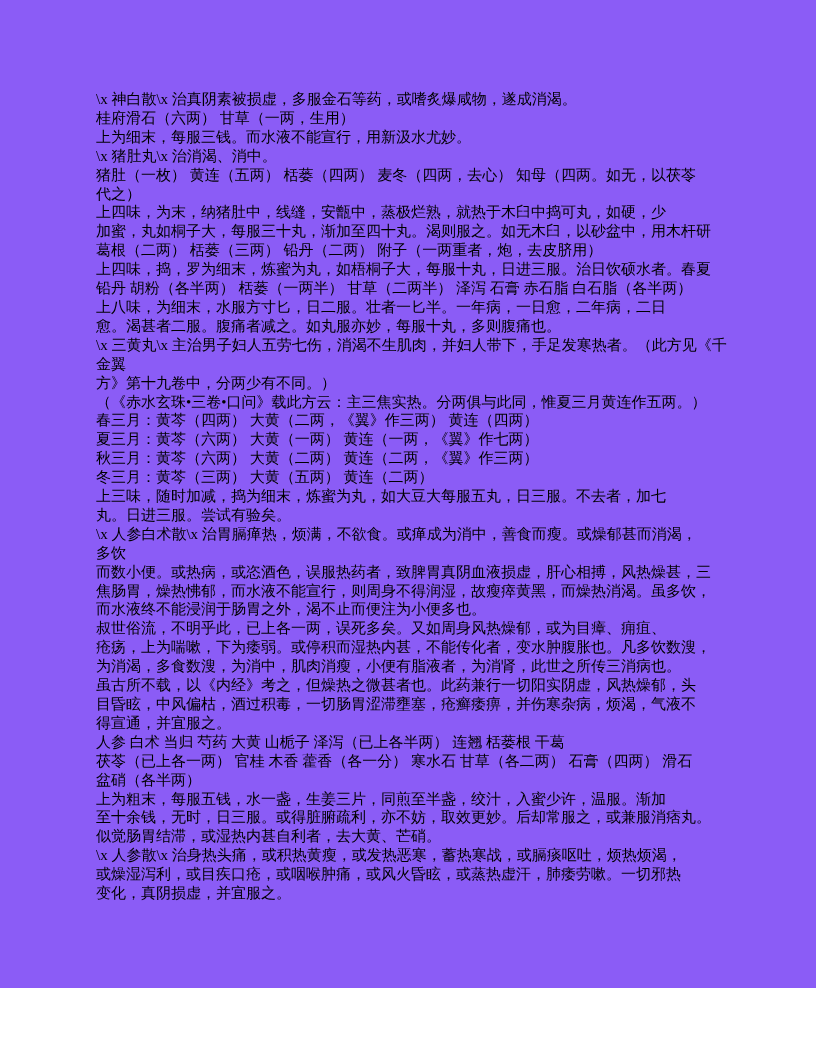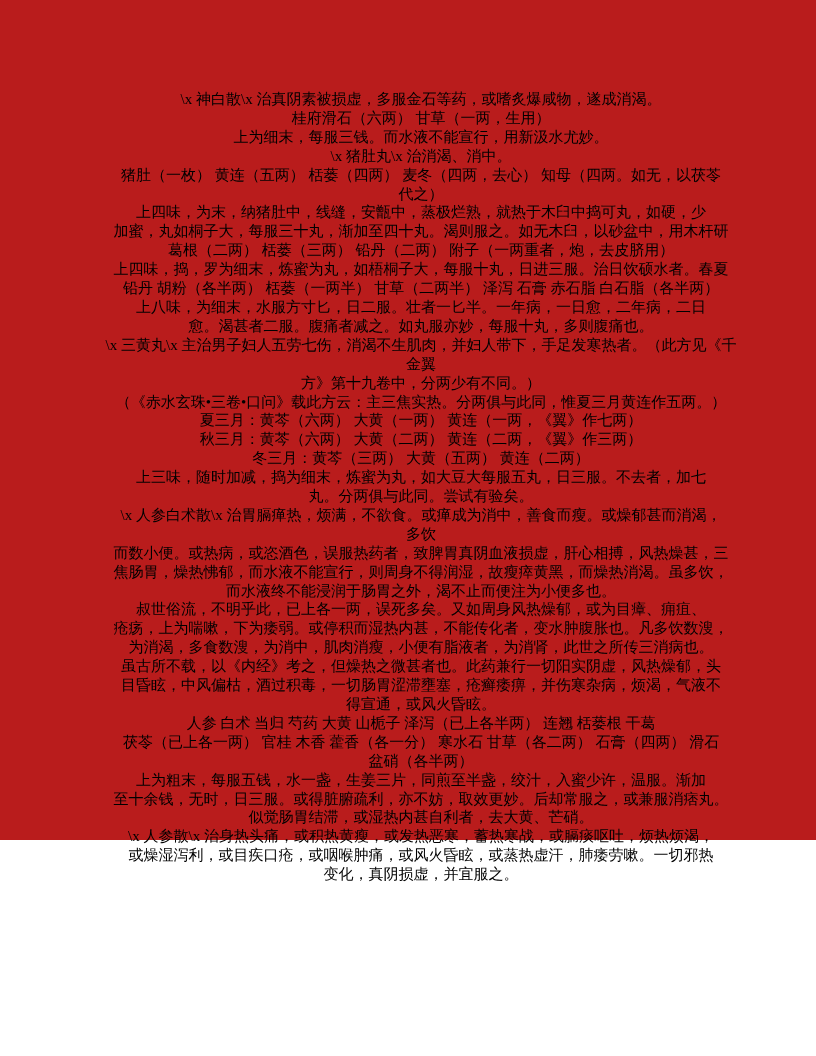--- a/index.html
+++ b/index.html
@@ -5,23 +5,22 @@
   * { margin: 0; padding: 0; box-sizing: border-box; }
   html, body {
     width: 816px;
     height: 1056px;
     background: #ffffff;
     overflow: hidden;
   }
   .page {
     position: relative;
     width: 816px;
-    height: 840px;
-    background: #b91c1c;
-    text-align: center;
+    height: 988px;
+    background: #8b5cf6;
   }
   .text-block {
     position: absolute;
     left: 96px;
     top: 90px;
     width: 650px;
   }
   .ln {
     font-family: "Liberation Serif", "DejaVu Serif", serif;
     font-size: 15px;
@@ -46,36 +45,37 @@
     <div class="ln">加蜜，丸如桐子大，每服三十丸，渐加至四十丸。渴则服之。如无木臼，以砂盆中，用木杆研</div>
     <div class="ln">葛根（二两） 栝蒌（三两） 铅丹（二两） 附子（一两重者，炮，去皮脐用）</div>
     <div class="ln">上四味，捣，罗为细末，炼蜜为丸，如梧桐子大，每服十丸，日进三服。治日饮硕水者。春夏</div>
     <div class="ln">铅丹 胡粉（各半两） 栝蒌（一两半） 甘草（二两半） 泽泻 石膏 赤石脂 白石脂（各半两）</div>
     <div class="ln">上八味，为细末，水服方寸匕，日二服。壮者一匕半。一年病，一日愈，二年病，二日</div>
     <div class="ln">愈。渴甚者二服。腹痛者减之。如丸服亦妙，每服十丸，多则腹痛也。</div>
     <div class="ln">\x 三黄丸\x 主治男子妇人五劳七伤，消渴不生肌肉，并妇人带下，手足发寒热者。（此方见《千</div>
     <div class="ln">金翼</div>
     <div class="ln">方》第十九卷中，分两少有不同。）</div>
     <div class="ln">（《赤水玄珠•三卷•口问》载此方云：主三焦实热。分两俱与此同，惟夏三月黄连作五两。）</div>
+    <div class="ln">春三月：黄芩（四两） 大黄（二两，《翼》作三两） 黄连（四两）</div>
     <div class="ln">夏三月：黄芩（六两） 大黄（一两） 黄连（一两，《翼》作七两）</div>
     <div class="ln">秋三月：黄芩（六两） 大黄（二两） 黄连（二两，《翼》作三两）</div>
     <div class="ln">冬三月：黄芩（三两） 大黄（五两） 黄连（二两）</div>
     <div class="ln">上三味，随时加减，捣为细末，炼蜜为丸，如大豆大每服五丸，日三服。不去者，加七</div>
-    <div class="ln">丸。分两俱与此同。尝试有验矣。</div>
+    <div class="ln">丸。日进三服。尝试有验矣。</div>
     <div class="ln">\x 人参白术散\x 治胃膈瘅热，烦满，不欲食。或瘅成为消中，善食而瘦。或燥郁甚而消渴，</div>
     <div class="ln">多饮</div>
     <div class="ln">而数小便。或热病，或恣酒色，误服热药者，致脾胃真阴血液损虚，肝心相搏，风热燥甚，三</div>
     <div class="ln">焦肠胃，燥热怫郁，而水液不能宣行，则周身不得润湿，故瘦瘁黄黑，而燥热消渴。虽多饮，</div>
     <div class="ln">而水液终不能浸润于肠胃之外，渴不止而便注为小便多也。</div>
     <div class="ln">叔世俗流，不明乎此，已上各一两，误死多矣。又如周身风热燥郁，或为目瘴、痈疽、</div>
     <div class="ln">疮疡，上为喘嗽，下为痿弱。或停积而湿热内甚，不能传化者，变水肿腹胀也。凡多饮数溲，</div>
     <div class="ln">为消渴，多食数溲，为消中，肌肉消瘦，小便有脂液者，为消肾，此世之所传三消病也。</div>
     <div class="ln">虽古所不载，以《内经》考之，但燥热之微甚者也。此药兼行一切阳实阴虚，风热燥郁，头</div>
     <div class="ln">目昏眩，中风偏枯，酒过积毒，一切肠胃涩滞壅塞，疮癣痿痹，并伤寒杂病，烦渴，气液不</div>
-    <div class="ln">得宣通，或风火昏眩。</div>
+    <div class="ln">得宣通，并宜服之。</div>
     <div class="ln">人参 白术 当归 芍药 大黄 山栀子 泽泻（已上各半两） 连翘 栝蒌根 干葛</div>
     <div class="ln">茯苓（已上各一两） 官桂 木香 藿香（各一分） 寒水石 甘草（各二两） 石膏（四两） 滑石</div>
     <div class="ln">盆硝（各半两）</div>
     <div class="ln">上为粗末，每服五钱，水一盏，生姜三片，同煎至半盏，绞汁，入蜜少许，温服。渐加</div>
     <div class="ln">至十余钱，无时，日三服。或得脏腑疏利，亦不妨，取效更妙。后却常服之，或兼服消痞丸。</div>
     <div class="ln">似觉肠胃结滞，或湿热内甚自利者，去大黄、芒硝。</div>
     <div class="ln">\x 人参散\x 治身热头痛，或积热黄瘦，或发热恶寒，蓄热寒战，或膈痰呕吐，烦热烦渴，</div>
     <div class="ln">或燥湿泻利，或目疾口疮，或咽喉肿痛，或风火昏眩，或蒸热虚汗，肺痿劳嗽。一切邪热</div>
     <div class="ln">变化，真阴损虚，并宜服之。</div>
   </div>

